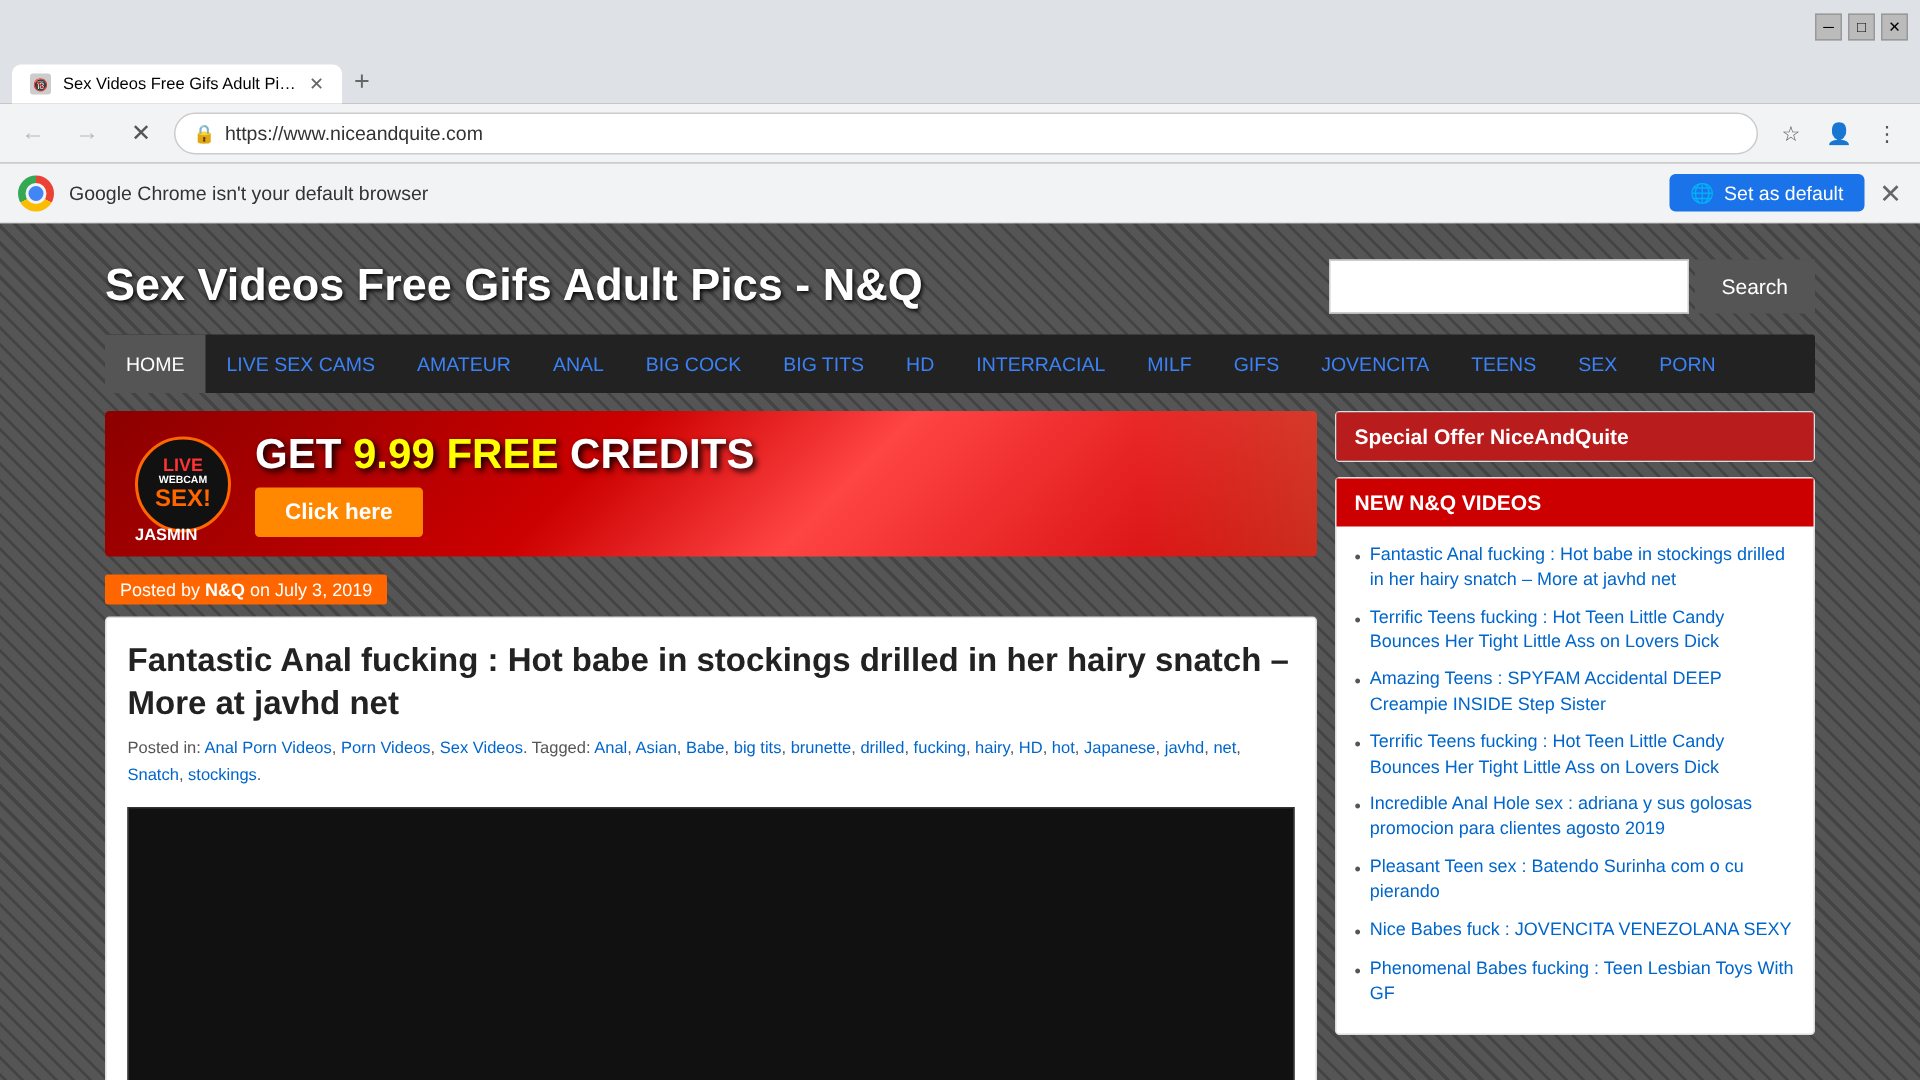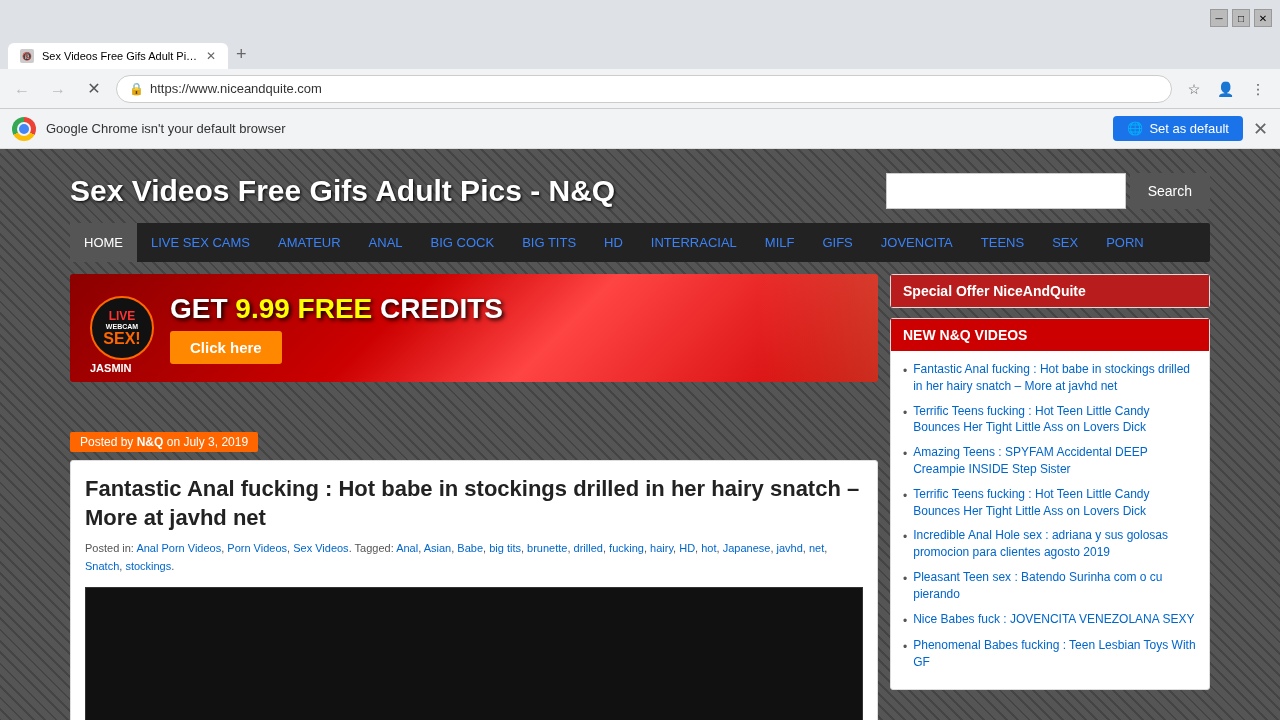--- a/index.html
+++ b/index.html
@@ -220,21 +220,21 @@
       flex: 1;
     }
     .sidebar {
       width: 320px;
       flex-shrink: 0;
     }
 
     
     .banner {
       background: linear-gradient(135deg, #8b0000 0%, #cc0000 40%, #ff4444 60%, #cc0000 100%);
-      height: 108px;
+      height: 97px;
       border-radius: 3px;
       margin-bottom: 12px;
       display: flex;
       align-items: center;
       padding: 0 20px;
       position: relative;
       overflow: hidden;
     }
     .banner-left {
       background: #111;
@@ -288,21 +288,20 @@
 
     
     .post-meta-bar {
       background: #ff6600;
       color: #fff;
       display: inline-block;
       padding: 3px 10px;
       font-size: 12px;
       border-radius: 2px;
       margin-bottom: 8px;
-      margin-top: 38px;
     }
     .post-meta-bar a { color: #fff; font-weight: bold; }
 
     
     .article-box {
       background: #fff;
       border: 1px solid #ddd;
       border-radius: 3px;
       padding: 14px;
     }

